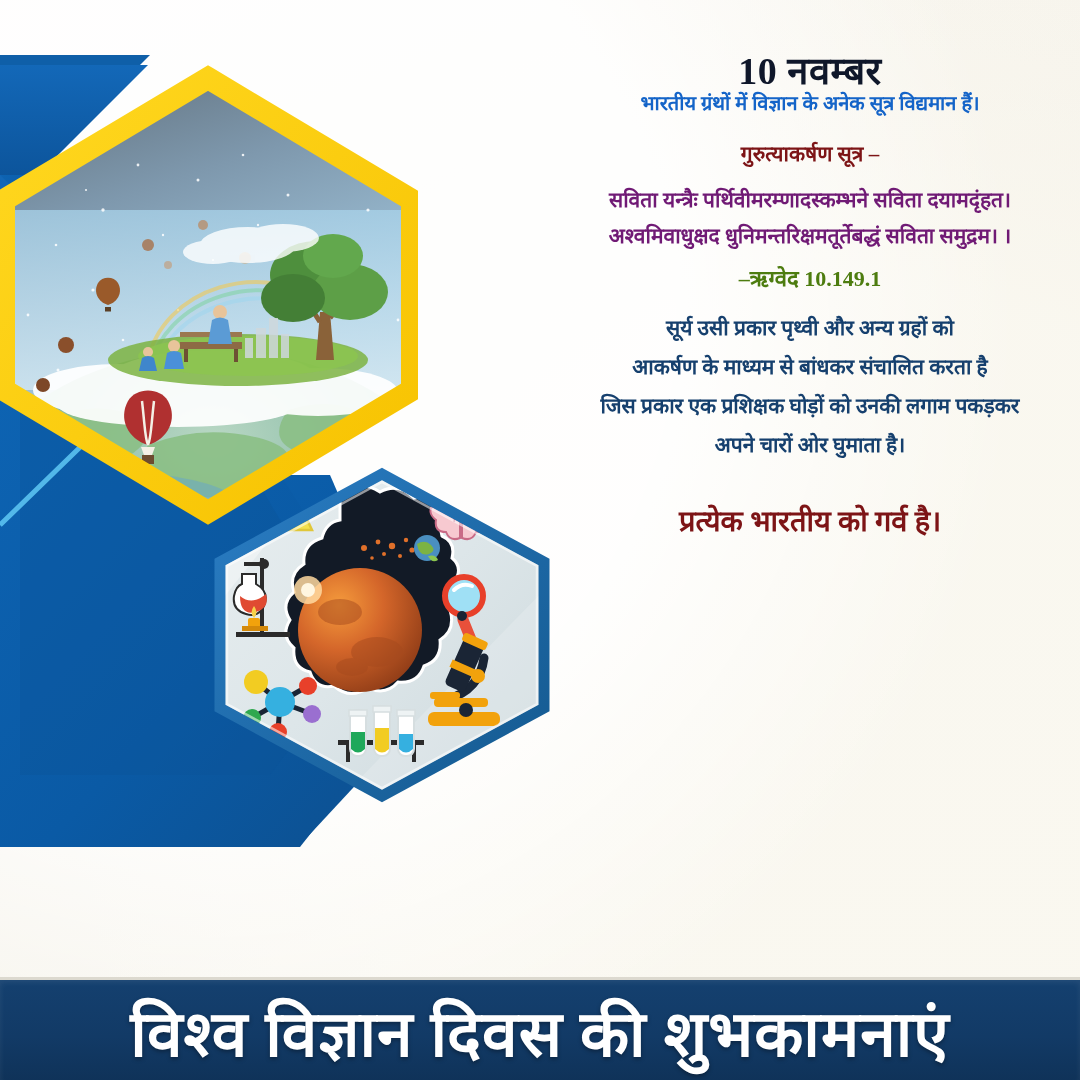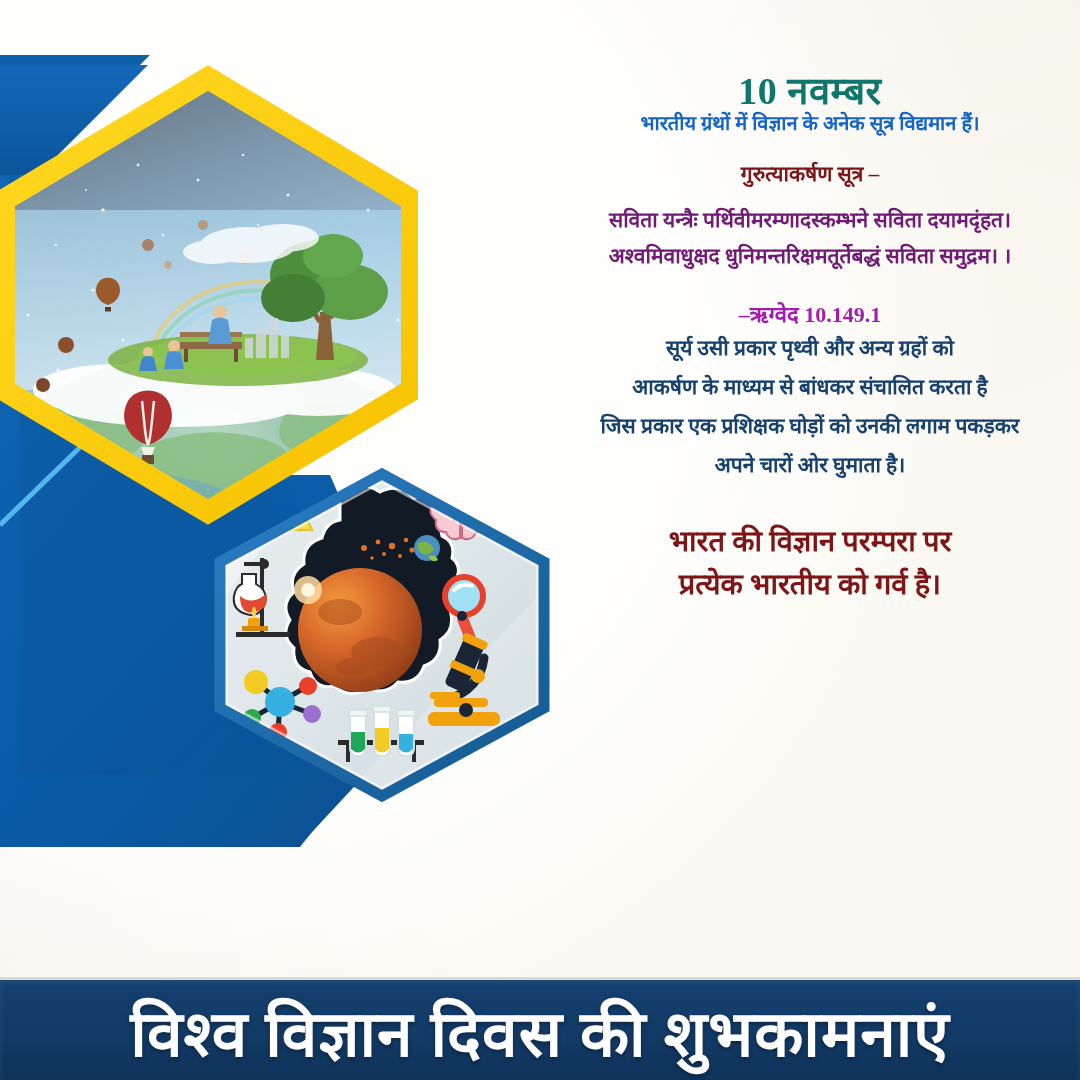--- a/index.html
+++ b/index.html
@@ -27,44 +27,45 @@
   .hexwrap{position:absolute;}
   .hex{width:100%;height:100%;}
 
   
   .text-col{
     position:absolute;left:540px;top:0;width:540px;height:975px;
     display:flex;flex-direction:column;align-items:center;
     text-align:center;
   }
   .date-title{
-    margin-top:72px;
-    font-size:38px;font-weight:bold;color:#0f766e;
+    margin-top:52px;
+    font-size:38px;font-weight:bold;color:#0f172a;
     letter-spacing:.5px;line-height:1;
   }
   .lead-line{
     font-size:20px;font-weight:bold;color:#1464c8;
     line-height:1.35;
   }
   .sutra-head{
     margin-top:24px;
     font-size:21px;font-weight:bold;color:#7d1416;
     line-height:1.3;
   }
   .verse{
     margin-top:14px;
     font-size:21px;font-weight:bold;color:#701a75;
     line-height:1.72;
   }
   .verse .vline{display:block;white-space:nowrap;}
   .citation{
-    margin-top:26px;
-    font-size:22px;font-weight:bold;color:#a21caf;line-height:1.3;
+    margin-top:10px;
+    font-size:22px;font-weight:bold;color:#4d7c0f;line-height:1.3;
   }
   .explain{
+    margin-top:16px;
     font-size:21px;font-weight:bold;color:#16406e;line-height:1.85;
   }
   .explain .eline{display:block;}
   .closing{
     margin-top:36px;
     font-size:29px;font-weight:bold;color:#7d1416;line-height:1.45;
   }
   .closing .cline{display:block;}
 
   
@@ -452,21 +453,20 @@
     <div class="citation">–ऋग्वेद 10.149.1</div>
 
     <div class="explain">
       <span class="eline">सूर्य उसी प्रकार पृथ्वी और अन्य ग्रहों को</span>
       <span class="eline">आकर्षण के माध्यम से बांधकर संचालित करता है</span>
       <span class="eline">जिस प्रकार एक प्रशिक्षक घोड़ों को उनकी लगाम पकड़कर</span>
       <span class="eline">अपने चारों ओर घुमाता है।</span>
     </div>
 
     <div class="closing">
-      <span class="cline">भारत की विज्ञान परम्परा पर</span>
       <span class="cline">प्रत्येक भारतीय को गर्व है।</span>
     </div>
   </div>
 
   <div class="banner">
     <span class="banner-text">विश्व विज्ञान दिवस की शुभकामनाएं</span>
   </div>
 
 </div>
 

